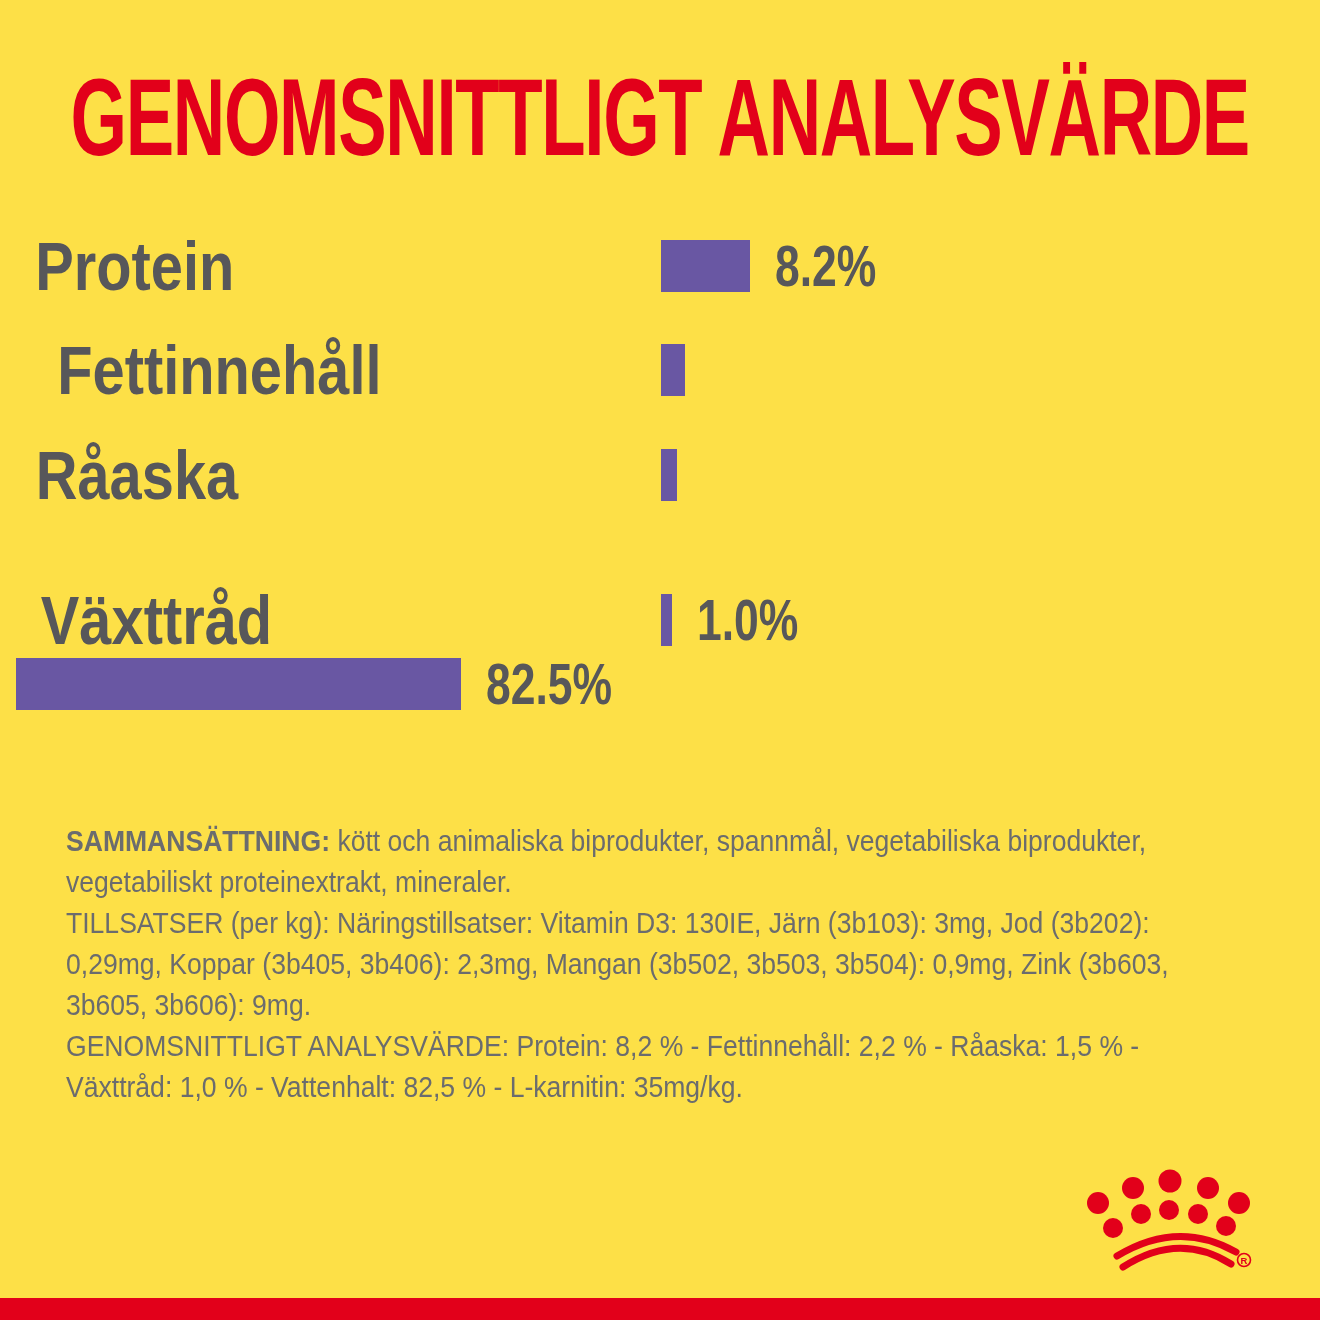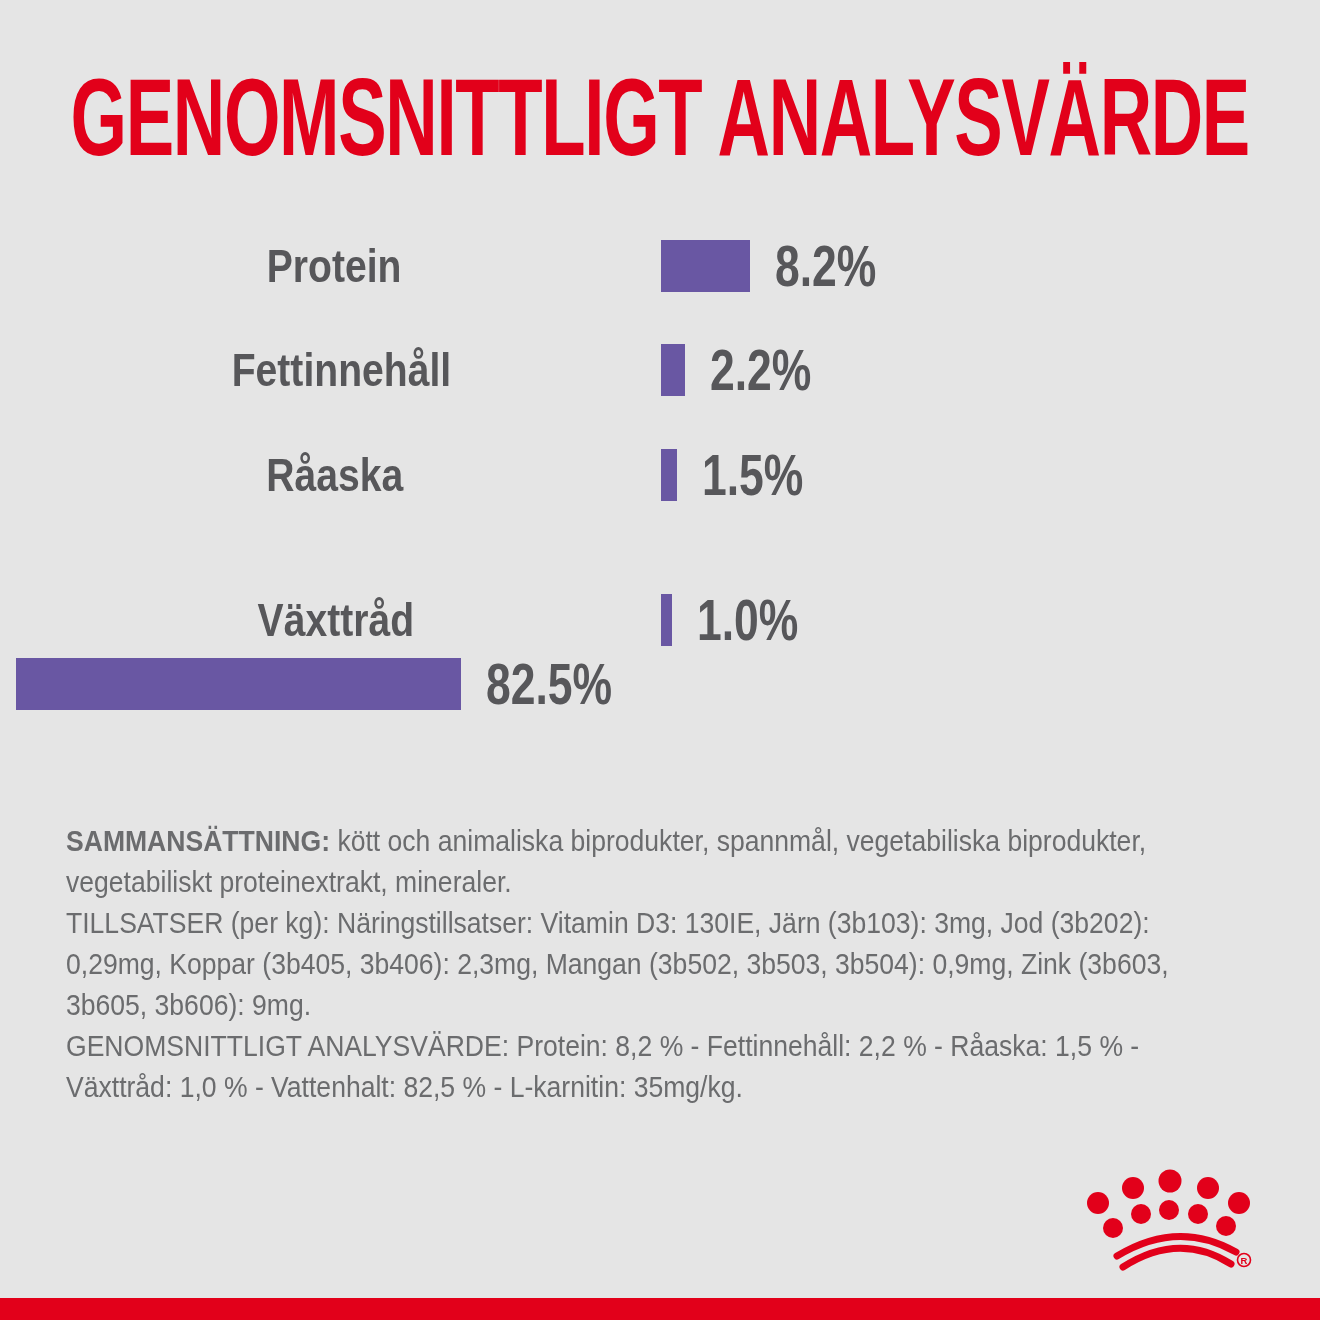--- a/index.html
+++ b/index.html
@@ -1,28 +1,28 @@
 <!DOCTYPE html>
 <html><head>
 <meta charset="utf-8">
 <style>
   html,body{margin:0;padding:0;background:#ffffff;}
   .canvas{
-    position:relative;width:1320px;height:1320px;background:#e5e5e5;overflow:hidden;
+    position:relative;width:1320px;height:1320px;background:#fde047;overflow:hidden;
     font-family:"Liberation Sans", sans-serif;
   }
   
   .title-wrap{position:absolute;top:60px;left:0;width:1320px;height:112px;
     display:flex;justify-content:center;align-items:center;}
   .title{font-size:110px;font-weight:bold;color:#e2001a;white-space:nowrap;
     transform:scaleX(0.66);letter-spacing:-2px;}
   
   .row{position:absolute;left:0;height:52px;display:flex;align-items:center;}
   .row1{top:240px;} .row2{top:344px;} .row3{top:449px;} .row4{top:558px;margin-top:36px;} .row5{top:658px;}
-  .row-label{width:645px;flex:0 0 645px;text-align:center;font-weight:bold;font-size:46px;color:#57575a;}
+  .row-label{width:645px;flex:0 0 645px;text-align:left;font-weight:bold;font-size:68px;color:#57575a;}
   .row-label>span{display:inline-block;transform:scaleX(0.85);transform-origin:100% 50%;white-space:nowrap;}
   .bar{height:52px;background:#6957a3;margin-left:16px;flex:0 0 auto;}
   .row-value{margin-left:25px;font-weight:bold;font-size:57px;color:#57575a;}
   .row-value>span{display:inline-block;transform:scaleX(0.78);transform-origin:0 50%;white-space:nowrap;}
   
   .body-block{position:absolute;left:66px;top:820px;color:#6b6c6e;font-size:29.5px;line-height:41px;}
   .body-line{white-space:nowrap;transform:scaleX(0.9);transform-origin:0 0;}
   .body-line .bold{font-weight:bold;}
   
   .crown{position:absolute;left:1070px;top:1160px;width:200px;height:130px;}
@@ -40,26 +40,24 @@
 
   <div>
     <div class="row row1">
       <div class="row-label"><span>Protein</span></div>
       <div class="bar" style="width: 89px;"></div>
       <div class="row-value"><span>8.2%</span></div>
     </div>
     <div class="row row2">
       <div class="row-label"><span>Fettinnehåll</span></div>
       <div class="bar" style="width: 24px;"></div>
-      <div class="row-value"><span>2.2%</span></div>
     </div>
     <div class="row row3">
       <div class="row-label"><span>Råaska</span></div>
       <div class="bar" style="width: 16px;"></div>
-      <div class="row-value"><span>1.5%</span></div>
     </div>
     <div class="row row4">
       <div class="row-label"><span>Växttråd</span></div>
       <div class="bar" style="width: 11px;"></div>
       <div class="row-value"><span>1.0%</span></div>
     </div>
     <div class="row row5">
       <div class="bar" style="width: 445px;"></div>
       <div class="row-value"><span>82.5%</span></div>
     </div>

